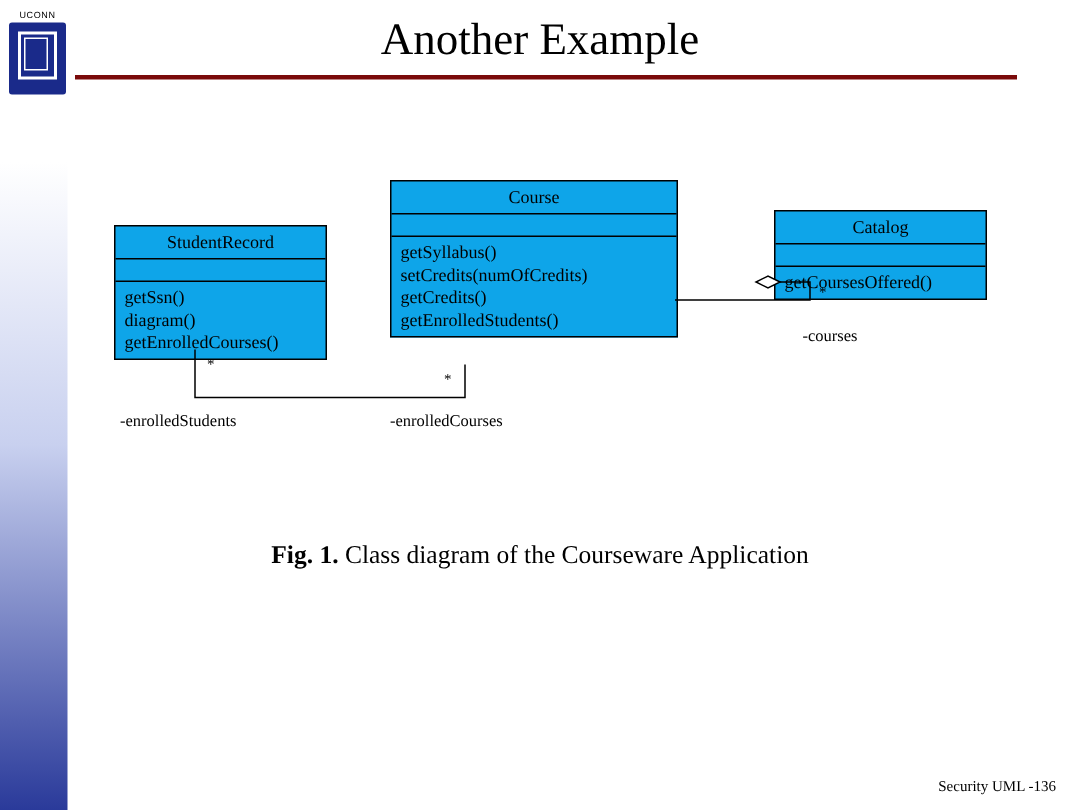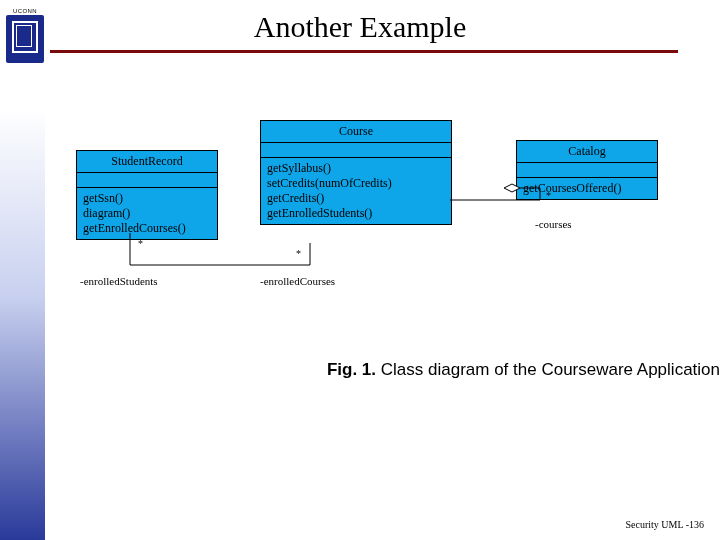--- a/index.html
+++ b/index.html
@@ -14,21 +14,21 @@
   .rule{position:absolute;top:50px;left:50px;width:628px;height:0;border-top:3px solid #7a0a0a}
   .diagram{position:absolute;left:60px;top:120px;width:620px;height:280px;font-family:"Times New Roman",serif;font-size:12px;color:#000}
   .uml{position:absolute;background:#0ea5e9;border:1px solid #000}
   .uml .sec{border-bottom:1px solid #000;padding:3px 6px}
   .uml .sec.last{border-bottom:none}
   .uml .name{text-align:center;font-size:12px}
   .uml .empty{height:8px}
   .op{white-space:nowrap}
   .assoc-label{position:absolute;font-size:11px}
   .mult{position:absolute;font-size:10px}
-  .caption{position:absolute;left:0;top:360px;width:720px;text-align:right;font-size:17px;font-family:Liberation Sans, sans-serif}
+  .caption{position:absolute;left:0;top:360px;width:720px;text-align:center;font-size:17px;font-family:Liberation Serif, serif}
   .caption .figno{font-weight:bold}
   .footer{position:absolute;right:16px;bottom:10px;font-size:10px;font-family:Liberation Serif, serif}
   svg.conn{position:absolute;left:0;top:0;overflow:visible;pointer-events:none}
 </style>
 </head>
 <body>
 
 <div class="slide">
   <div class="bg-gradient"></div>
 

